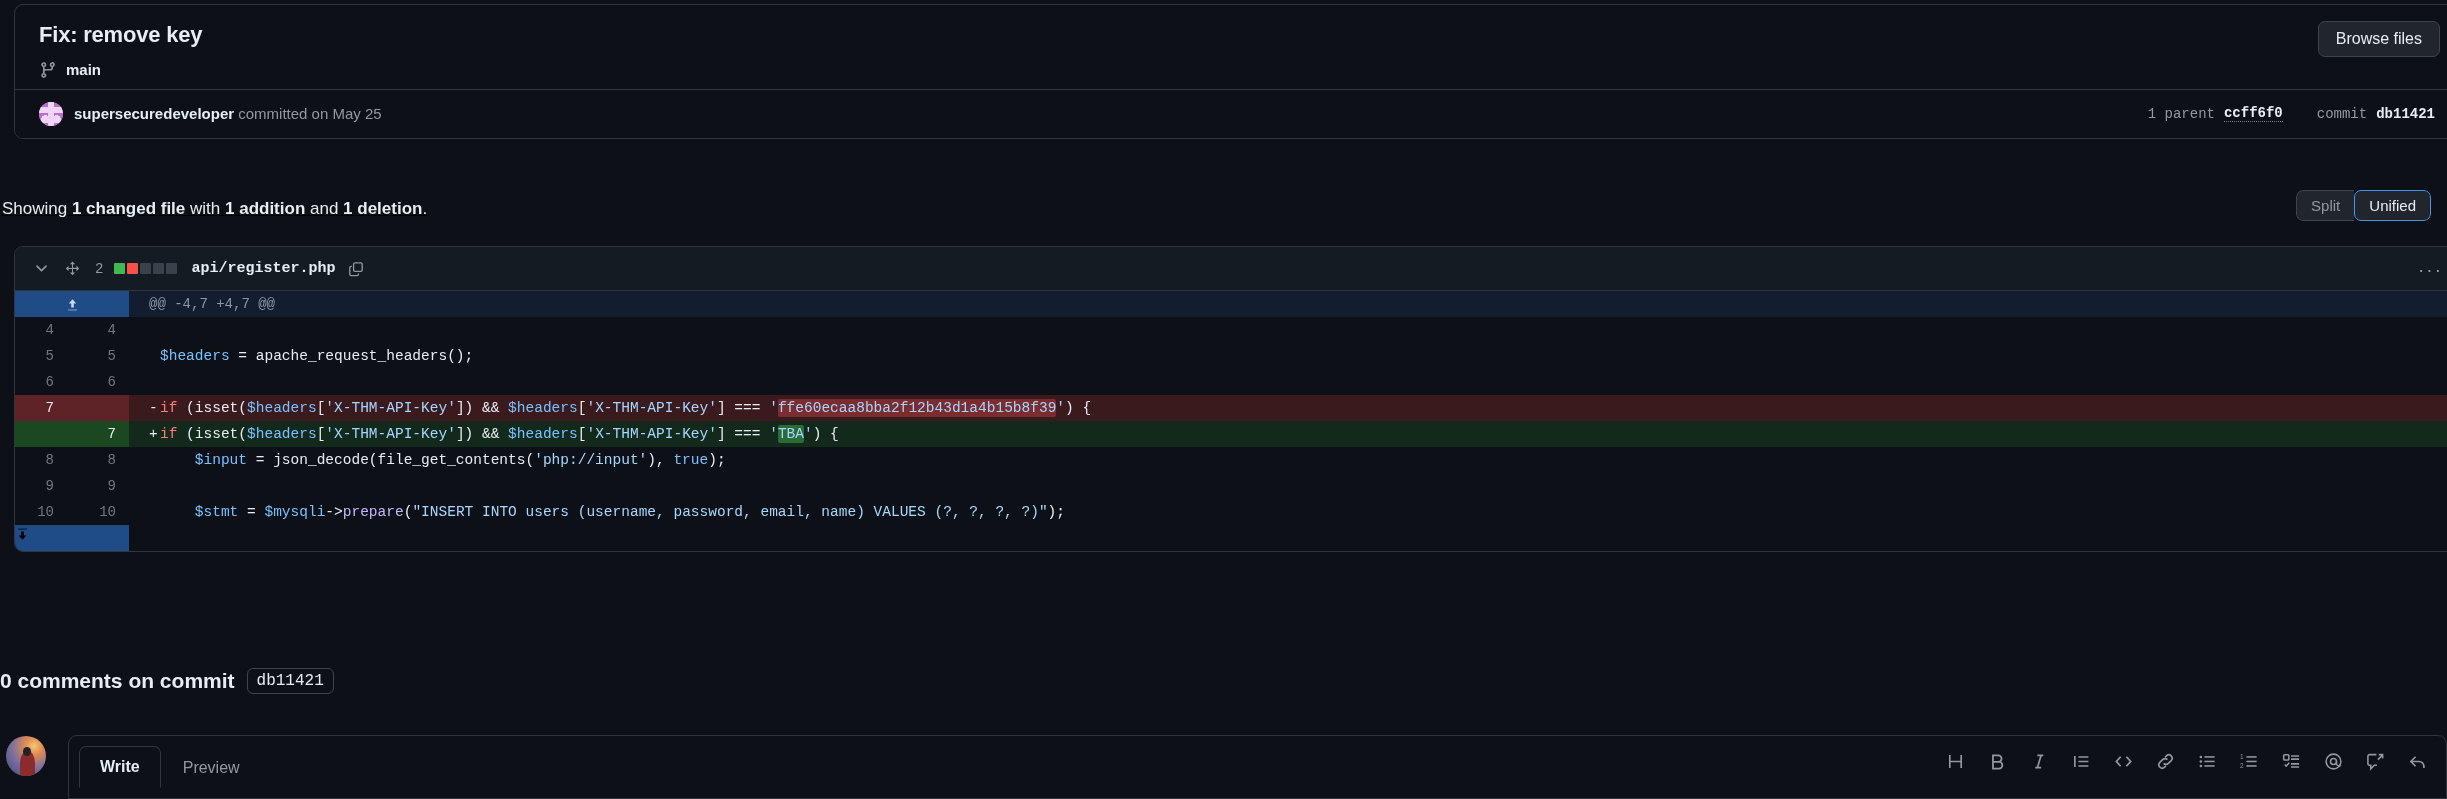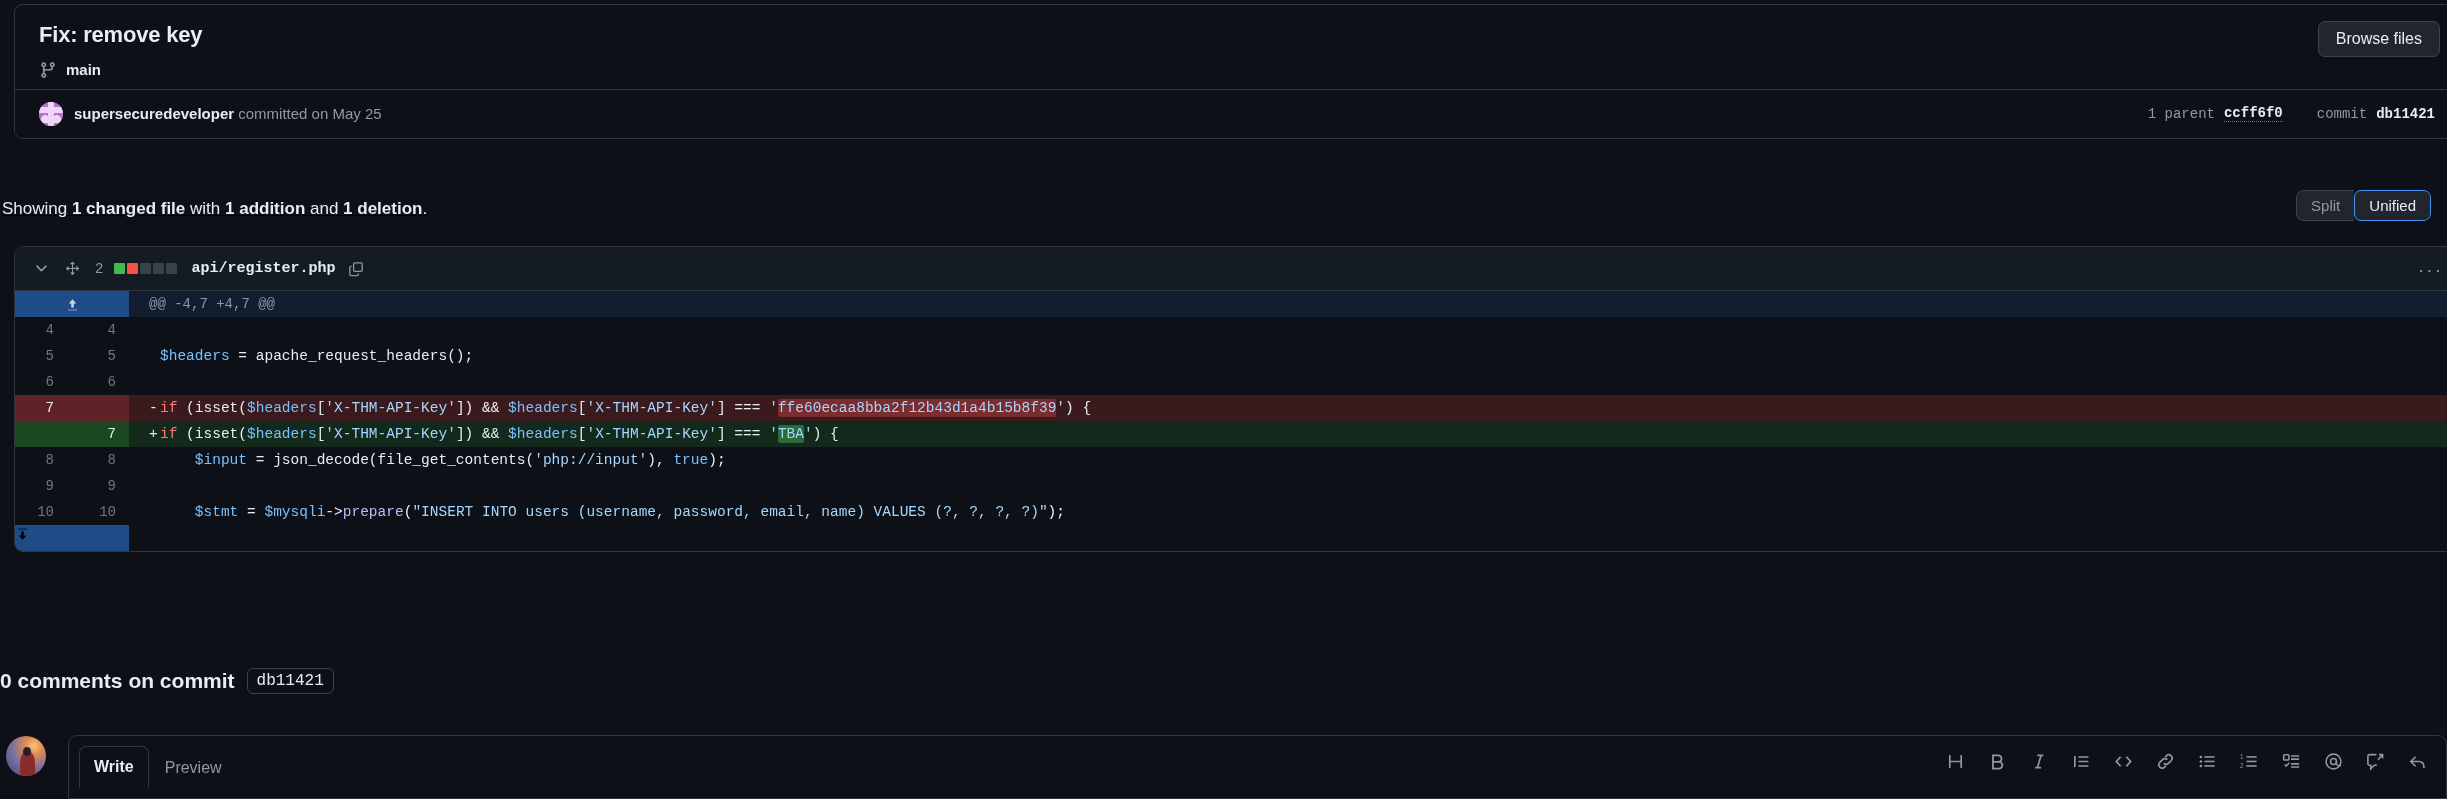--- a/index.html
+++ b/index.html
@@ -201,21 +201,21 @@
     z-index: 2;
   }
 
   .editor-box {
     position: absolute; left: 68px; top: 0px; right: 0px; height: 64px;
     border: 1px solid #30363d; border-top-left-radius: 9px; border-top-right-radius: 9px;
     background: #0d1117;
   }
   .tabs { display: flex; align-items: flex-end; height: 44px; padding-left: 10px; gap: 2px; }
   .tab {
-    font-size: 16px; padding: 11px 14px; border-radius: 7px 7px 0 0;
+    font-size: 16px; padding: 11px 20px; border-radius: 7px 7px 0 0;
     color: #9198a1; cursor: pointer; position: relative; top: 8px;
   }
   .tab.active {
     color: #e6edf3; background: #0d1117;
     border: 1px solid #30363d; border-bottom: 1px solid #0d1117;
     font-weight: 600;
   }
   .md-toolbar {
     position: absolute; right: 14px; top: 10px;
     display: flex; align-items: center; gap: 12px;

